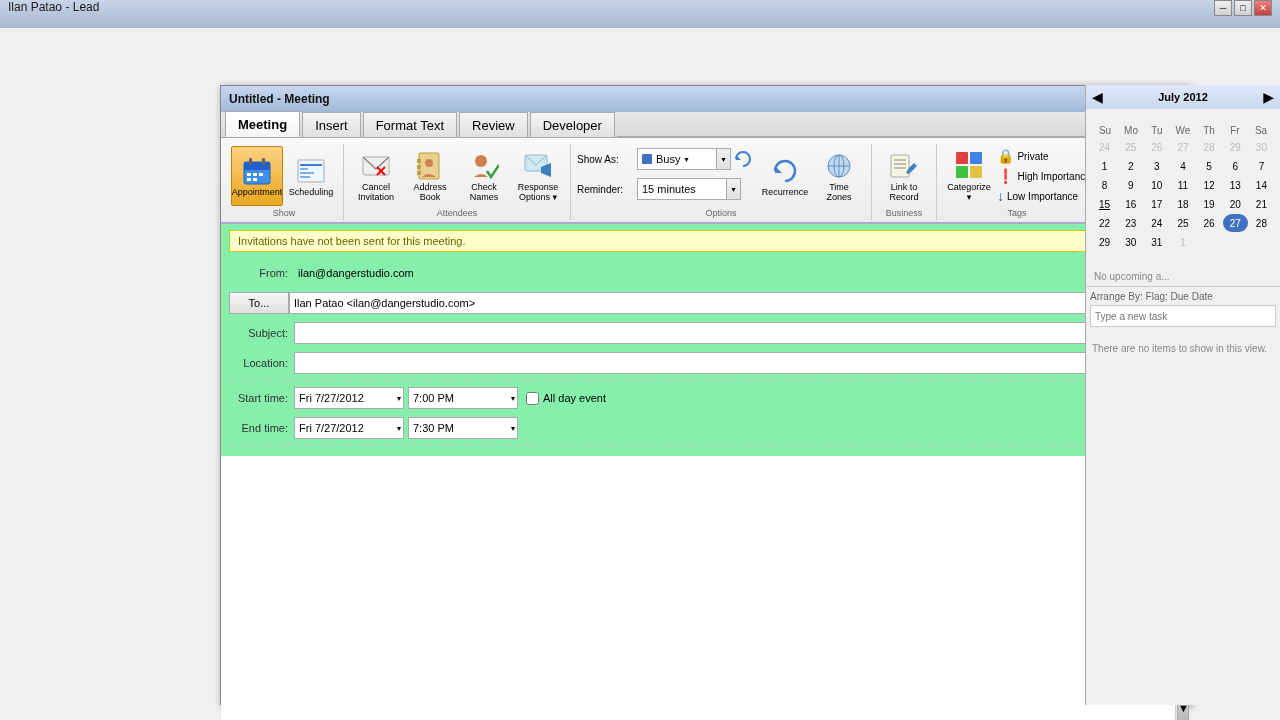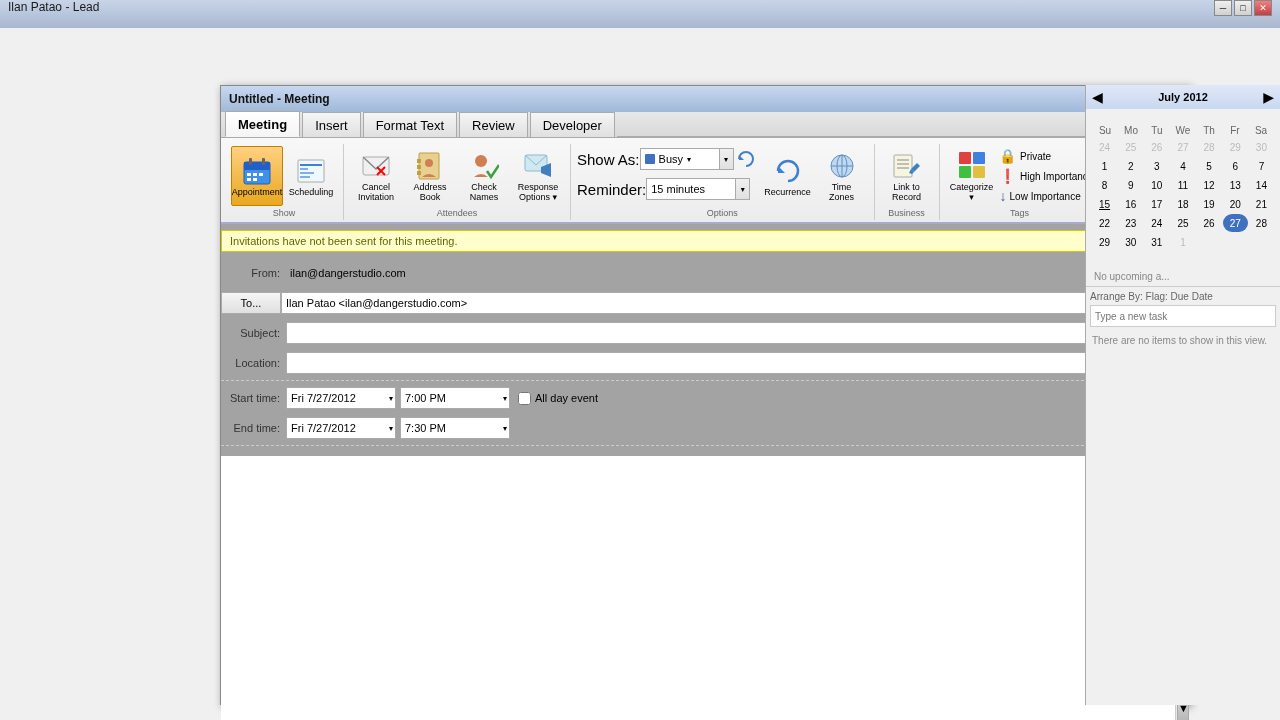--- a/index.html
+++ b/index.html
@@ -197,21 +197,21 @@
     }
 
     .ribbon-btn-label {
       font-size: 9px;
       line-height: 1.1;
       text-align: center;
       margin-top: 1px;
     }
 
     .options-label {
-      font-size: 15px;
+      font-size: 10px;
       min-width: 60px;
     }
 
     .dropdown-arrow {
       font-size: 8px;
       margin-left: 4px;
     }
 
     .info-bar {
       background: #ffffcc;
@@ -317,22 +317,22 @@
 
     .main-content {
       display: flex;
       flex-direction: column;
       height: calc(100% - 26px - 26px - 68px);
       overflow: hidden;
       position: relative;
     }
 
     .form-section {
-      background: #a3a3a3;
-      padding: 6px 0;
+      background: #86efac;
+      padding: 6px 8px;
     }
 
     .show-as-row {
       display: flex;
       align-items: center;
       height: 26px;
       margin-bottom: 2px;
     }
 
     .show-as-dropdown {
@@ -763,15 +763,15 @@
         <div style="height: 18px; display: flex; align-items: center; justify-content: center; border-radius: 2px; cursor: pointer;"></div>
         <div style="height: 18px; display: flex; align-items: center; justify-content: center; border-radius: 2px; cursor: pointer;"></div>
       </div>
   </div>
 
   <div style="font-size:10px;color:#888;padding:4px 8px;">No upcoming a...</div>
 
   <div style="border-top:1px solid #ccc;padding:4px;">
     <div style="font-size:10px;color:#666;margin-bottom:3px;">Arrange By: Flag: Due Date</div>
     <input type="text" style="width: 100%; height: 22px; border: 1px solid rgb(204, 204, 204); padding: 0px 4px; font-size: 10px;" placeholder="Type a new task">
-    <div style="font-size:10px;color:#888;padding:8px 2px;">There are no items to show in this view.</div>
+    <div style="font-size:10px;color:#888;padding:16px 2px;">There are no items to show in this view.</div>
   </div>
 </div>
 
 </body></html>

